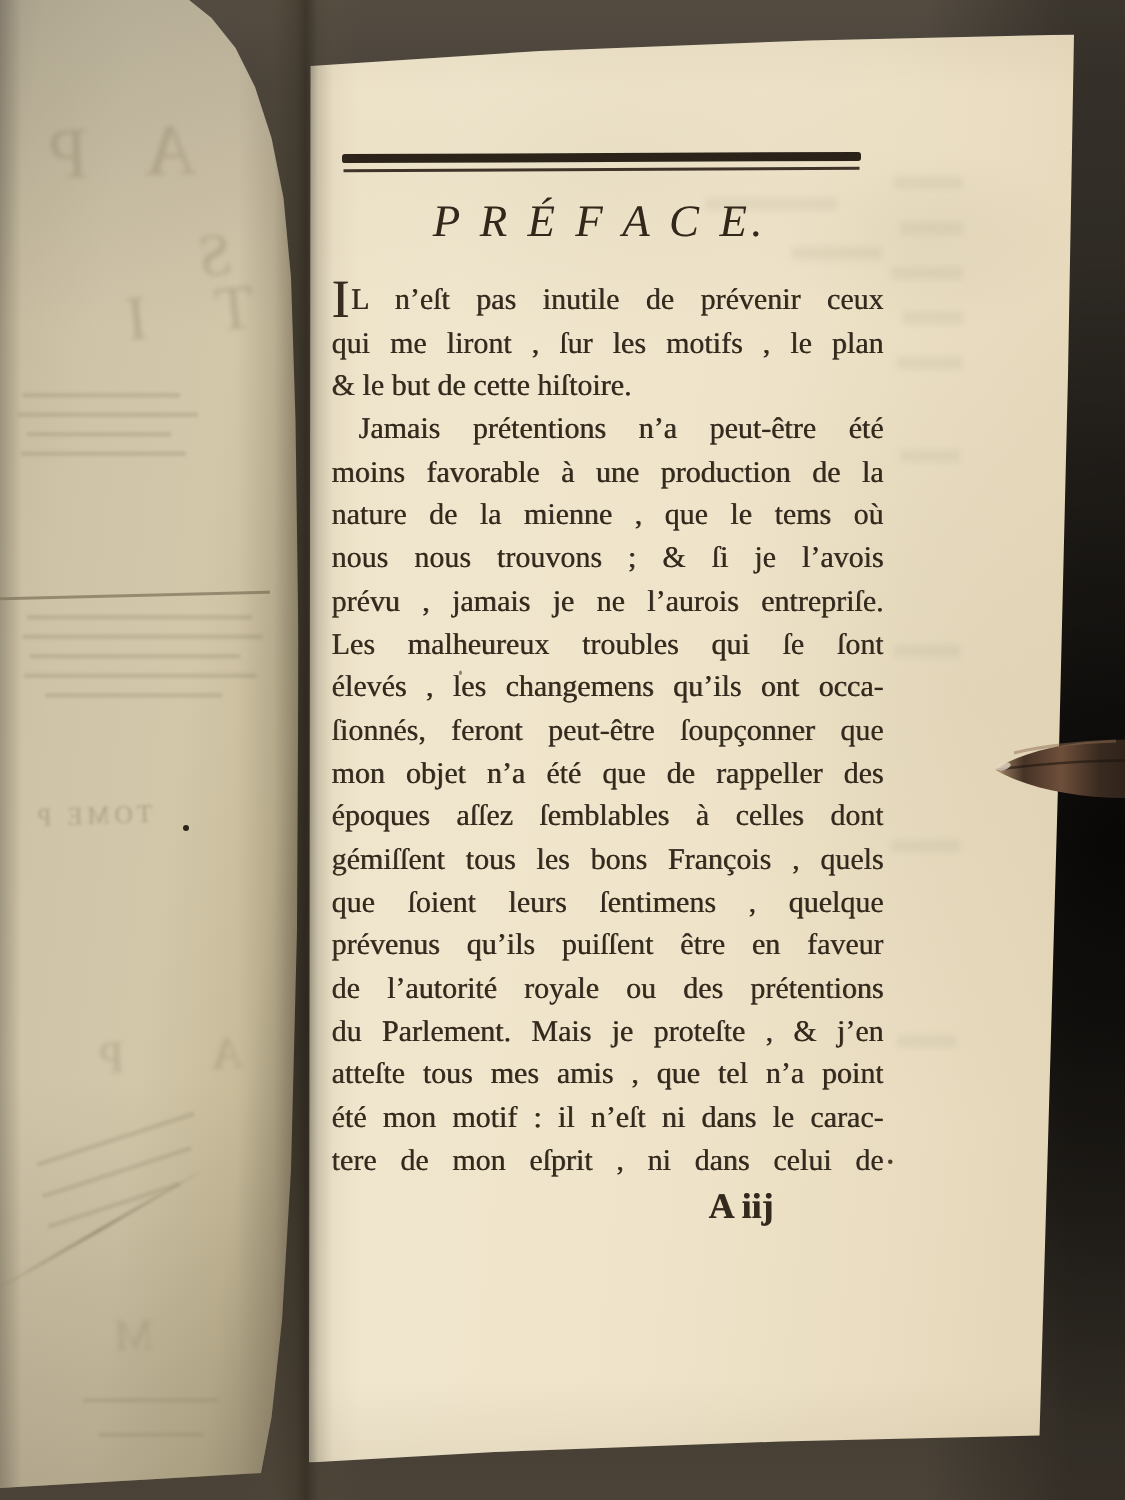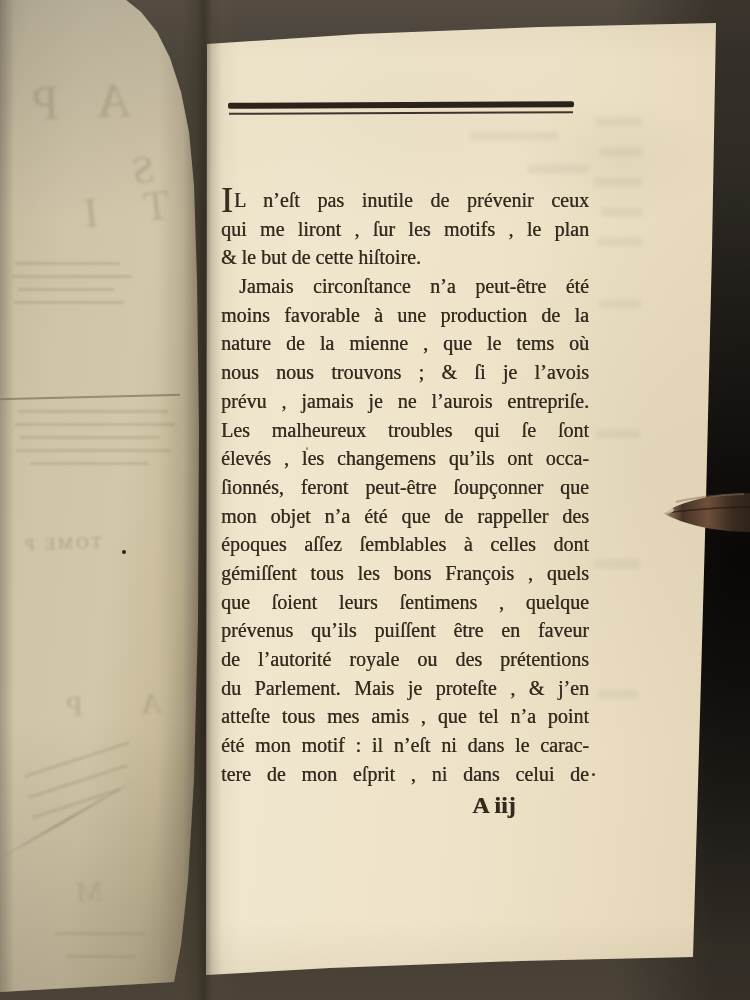--- a/index.html
+++ b/index.html
@@ -99,26 +99,27 @@
     <div class="rp-ghost-bar" style="left:602px;top:208px;width:40px;"></div>
     <div class="rp-ghost-bar" style="left:598px;top:238px;width:44px;"></div>
     <div class="rp-ghost-bar" style="left:600px;top:300px;width:40px;"></div>
     <div class="rp-ghost-bar" style="left:596px;top:430px;width:44px;"></div>
     <div class="rp-ghost-bar" style="left:594px;top:560px;width:46px;"></div>
     <div class="rp-ghost-bar" style="left:598px;top:690px;width:40px;"></div>
 
     <div class="rule-thick"></div>
     <div class="rule-thin"></div>
 
+    <div class="preface-title">P R É F A C E.</div>
 
     <div class="body-text">
       <div class="line"><span class="dropcap">I</span><span>L n’eſt pas inutile de prévenir ceux</span></div>
       <div class="line">qui me liront , ſur les motifs , le plan</div>
       <div class="line para-end">&amp; le but de cette hiſtoire.</div>
-      <div class="line indent">Jamais circonſtance n’a peut-être été</div>
+      <div class="line indent">Jamais prétentions n’a peut-être été</div>
       <div class="line">moins favorable à une production de la</div>
       <div class="line">nature de la mienne , que le tems où</div>
       <div class="line">nous nous trouvons ; &amp; ſi je l’avois</div>
       <div class="line">prévu , jamais je ne l’aurois entrepriſe.</div>
       <div class="line">Les malheureux troubles qui ſe ſont</div>
       <div class="line">élevés , les changemens qu’ils ont occa-</div>
       <div class="line">ſionnés, feront peut-être ſoupçonner que</div>
       <div class="line">mon objet n’a été que de rappeller des</div>
       <div class="line">époques aſſez ſemblables à celles dont</div>
       <div class="line">gémiſſent tous les bons François , quels</div>

